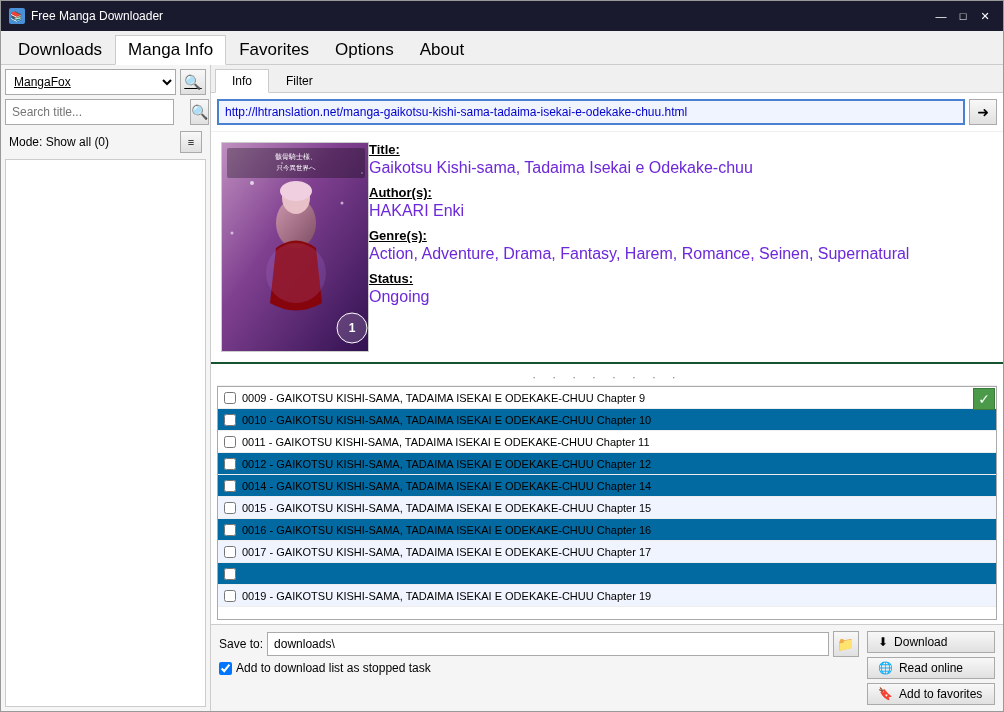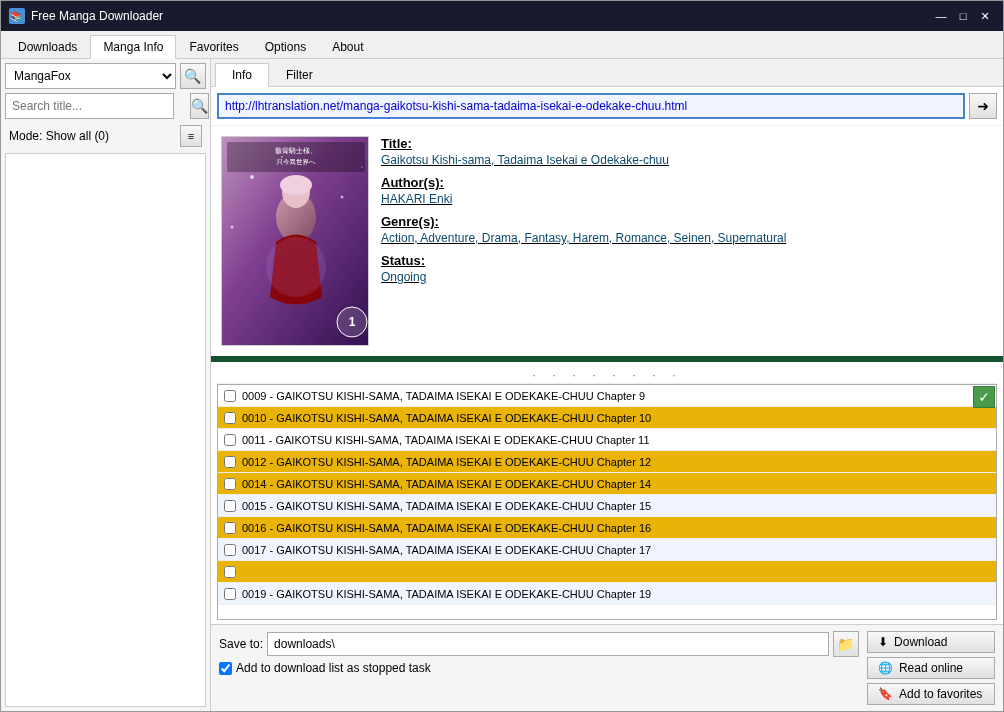--- a/index.html
+++ b/index.html
@@ -34,21 +34,21 @@
       background: #f0f0f0;
       border-bottom: 1px solid #ccc;
       padding: 4px 4px 0;
     }
     .menu-tab {
       padding: 4px 12px;
       cursor: pointer;
       border: 1px solid transparent;
       border-bottom: none;
       background: #f0f0f0;
-      font-size: 12px;
+      font-size: 17px;
     }
     .menu-tab.active {
       background: white;
       border-color: #ccc;
       border-bottom: 1px solid white;
       margin-bottom: -1px;
     }
 
     .main-content {
       display: flex;
@@ -63,20 +63,21 @@
       border-right: 1px solid #ccc;
       display: flex;
       flex-direction: column;
       padding: 4px;
       gap: 4px;
     }
 
     .source-row {
       display: flex;
       gap: 4px;
+      text-decoration: underline;
     }
     .source-select {
       flex: 1;
       padding: 2px 4px;
       font-size: 12px;
       border: 1px solid #aaa;
       background: white;
       height: 26px;
     }
     .icon-btn {
@@ -161,23 +162,21 @@
       cursor: pointer;
       display: flex;
       align-items: center;
       justify-content: center;
       font-size: 14px;
     }
 
     .manga-info-panel {
       display: flex;
       padding: 10px;
-      gap: 12px;
-      border-bottom: 6px solid #14532d;
-      text-decoration: underline;
+      border-bottom: 2px solid #14532d;
     }
 
     .manga-cover {
       width: 148px;
       min-width: 148px;
       height: 210px;
       background: linear-gradient(135deg, #c8a0c8 0%, #8060a0 30%, #604080 60%, #402060 100%);
       border: 1px solid #ccc;
       position: relative;
       overflow: hidden;
@@ -198,35 +197,35 @@
     }
     .detail-label {
       font-weight: bold;
       text-decoration: underline;
       margin-top: 8px;
       margin-bottom: 2px;
       font-size: 13px;
     }
     .detail-label:first-child { margin-top: 0; }
     .detail-value {
-      font-size: 12px;
-      color: #0c4a6e;
+      font-size: 16px;
+      color: #6d28d9;
     }
 
     .chapter-item {
       display: flex;
       align-items: center;
       padding: 3px 6px;
       border-bottom: 1px solid #eee;
       font-size: 11px;
       min-height: 22px;
     }
     .chapter-item:nth-child(odd) { background: white; }
     .chapter-item:nth-child(even) { background: #f0f4ff; }
-    .chapter-item.highlighted { background: #eab308; }
+    .chapter-item.highlighted { background: #0369a1; }
 
     .chapter-checkbox {
       margin-right: 6px;
       width: 12px;
       height: 12px;
     }
   </style>
 </head>
 <body>
 

